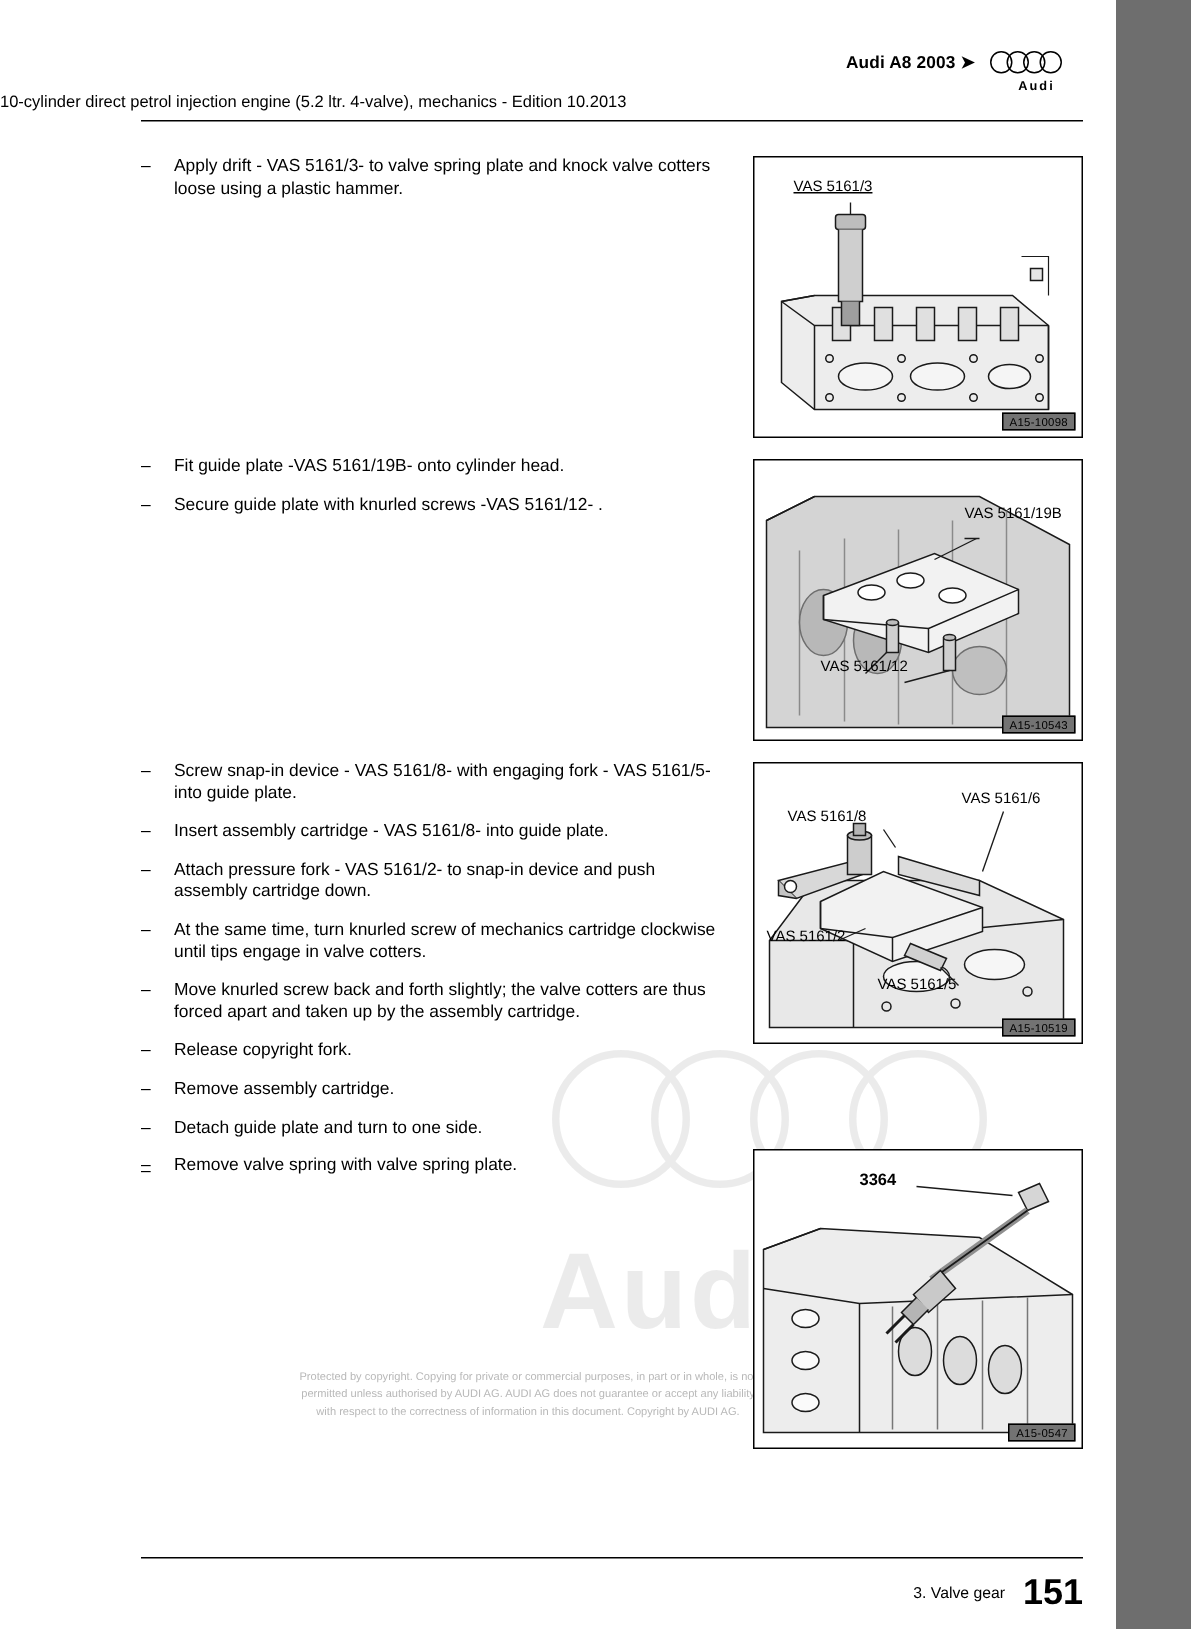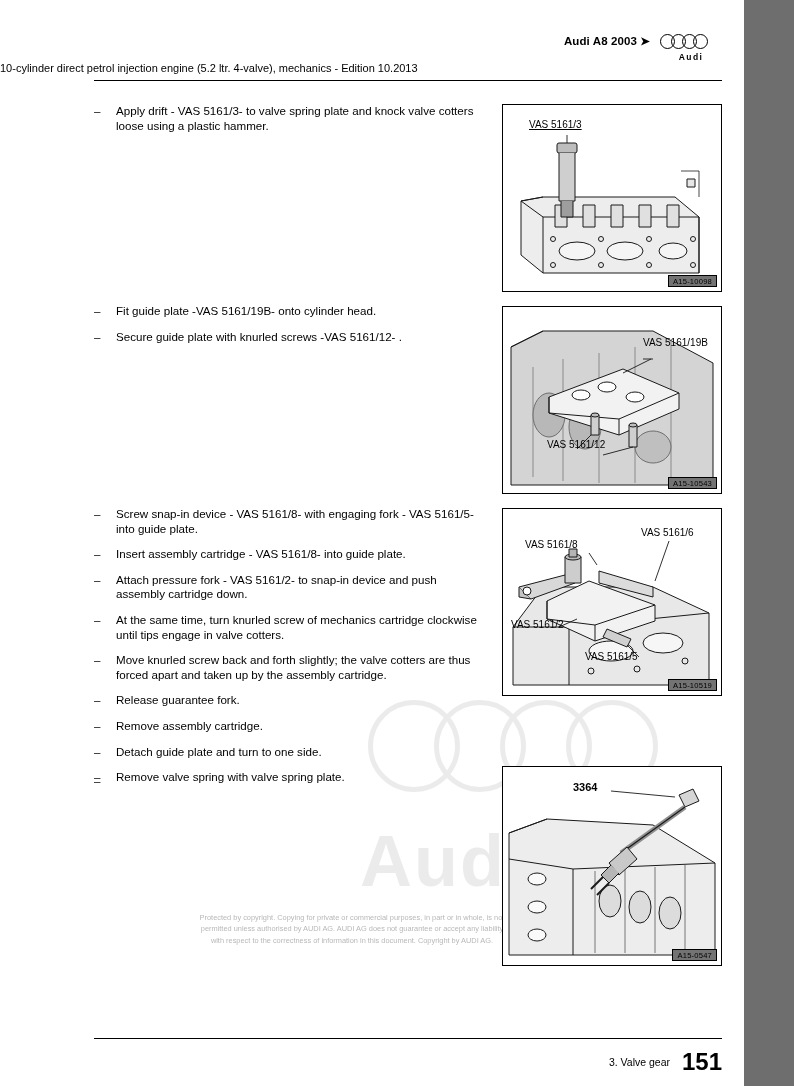--- a/index.html
+++ b/index.html
@@ -281,21 +281,21 @@
       <div class="bullet">
         <span class="dash">–</span>
         <span>At the same time, turn knurled screw of mechanics cartridge clockwise until tips engage in valve cotters.</span>
       </div>
       <div class="bullet">
         <span class="dash">–</span>
         <span>Move knurled screw back and forth slightly; the valve cotters are thus forced apart and taken up by the assembly cartridge.</span>
       </div>
       <div class="bullet">
         <span class="dash">–</span>
-        <span>Release guarantee fork.</span>
+        <span>Release copyright fork.</span>
       </div>
       <div class="bullet">
         <span class="dash">–</span>
         <span>Remove assembly cartridge.</span>
       </div>
       <div class="bullet">
         <span class="dash">–</span>
         <span>Detach guide plate and turn to one side.</span>
       </div>
       <div class="bullet">

